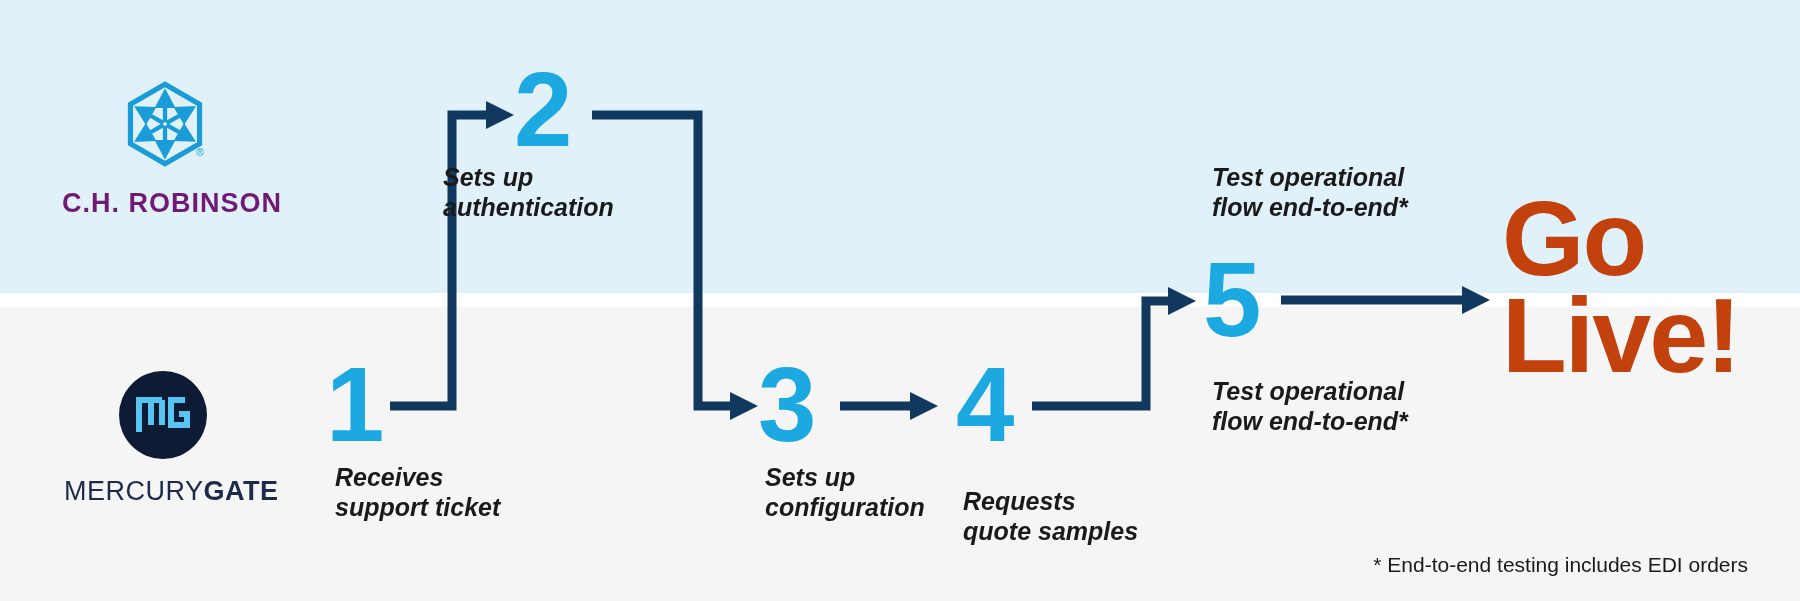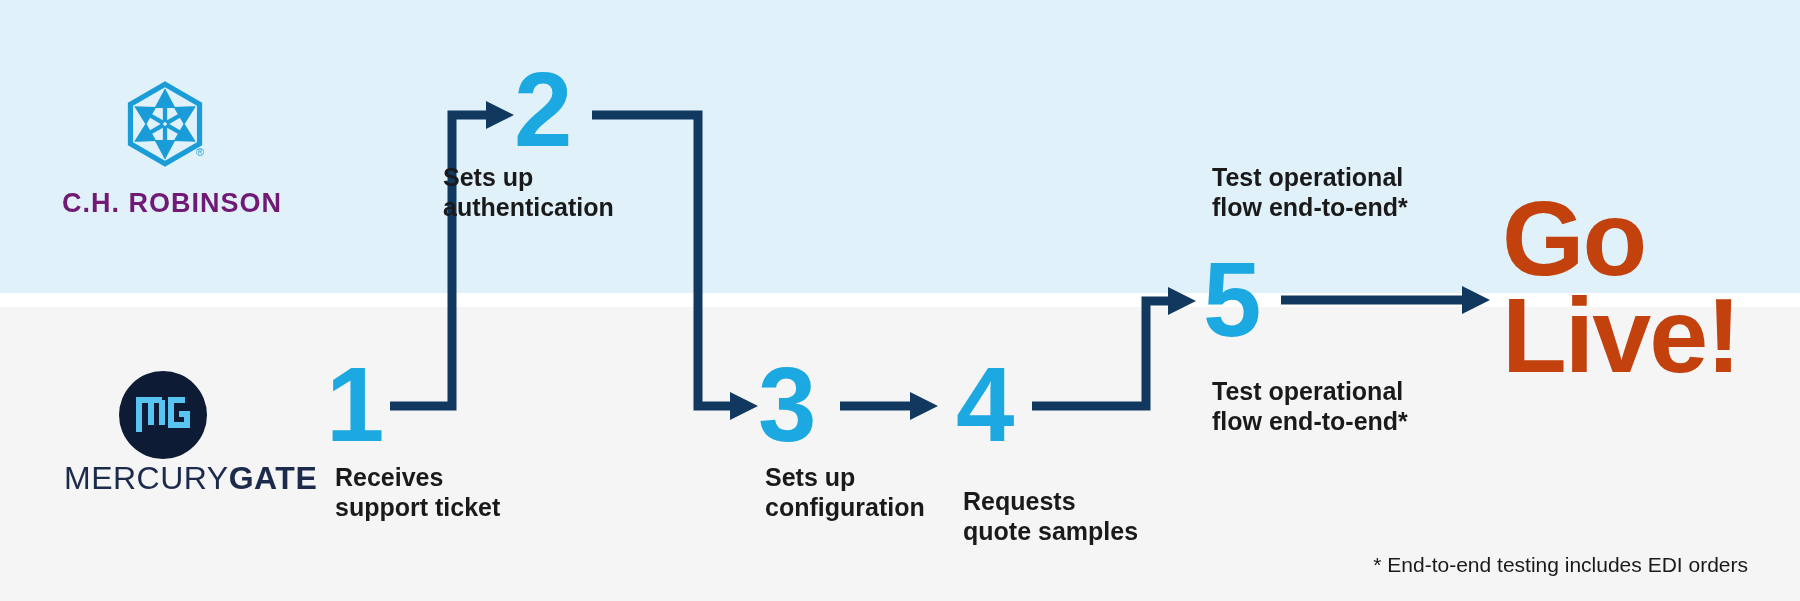--- a/index.html
+++ b/index.html
@@ -12,21 +12,21 @@
   .lane-divider{top:293px;height:14px;background:#ffffff;}
   .lane-bottom{top:307px;height:294px;background:#f5f5f6;}
   .connectors{position:absolute;left:0;top:0;width:1800px;height:601px;pointer-events:none;}
 
   .step-number{
     position:absolute;font-size:105px;font-weight:700;line-height:1;
     color:#1ca8e1;letter-spacing:-2px;
   }
   .step-label{
     position:absolute;font-size:25px;line-height:30px;font-weight:700;
-    color:#1a1a1a;white-space:pre-line;
+    color:#1a1a1a;white-space:pre-line;font-style:italic;
   }
   .go-live{
     position:absolute;left:1502px;top:190px;
     font-size:106px;line-height:97px;font-weight:700;
     color:#c2410c;white-space:pre-line;letter-spacing:-2px;
   }
   .footnote{
     position:absolute;right:52px;top:553px;font-size:21px;font-weight:400;
     color:#1a1a1a;
     margin-left:32px;
@@ -36,21 +36,21 @@
   .chr-logo-icon{position:absolute;left:127px;top:80px;}
   .chr-reg{position:absolute;left:196px;top:146px;font-size:11px;color:#199cd8;}
   .chr-wordmark{
     position:absolute;left:62px;top:188px;font-size:27px;font-weight:700;
     letter-spacing:1px;color:#701a75;white-space:nowrap;
   }
 
   
   .mg-logo-icon{position:absolute;left:118px;top:370px;}
   .mg-wordmark{
-    position:absolute;left:64px;top:460px;font-size:32px;color:#1c2b4b;
+    position:absolute;left:64px;top:476px;font-size:27px;color:#1c2b4b;
     letter-spacing:0.5px;white-space:nowrap;font-weight:400;
   }
   .mg-wordmark .bold{font-weight:700;}
 </style>
 </head>
 <body>
 
 <div class="canvas">
 
   <div class="lane lane-top"></div>

